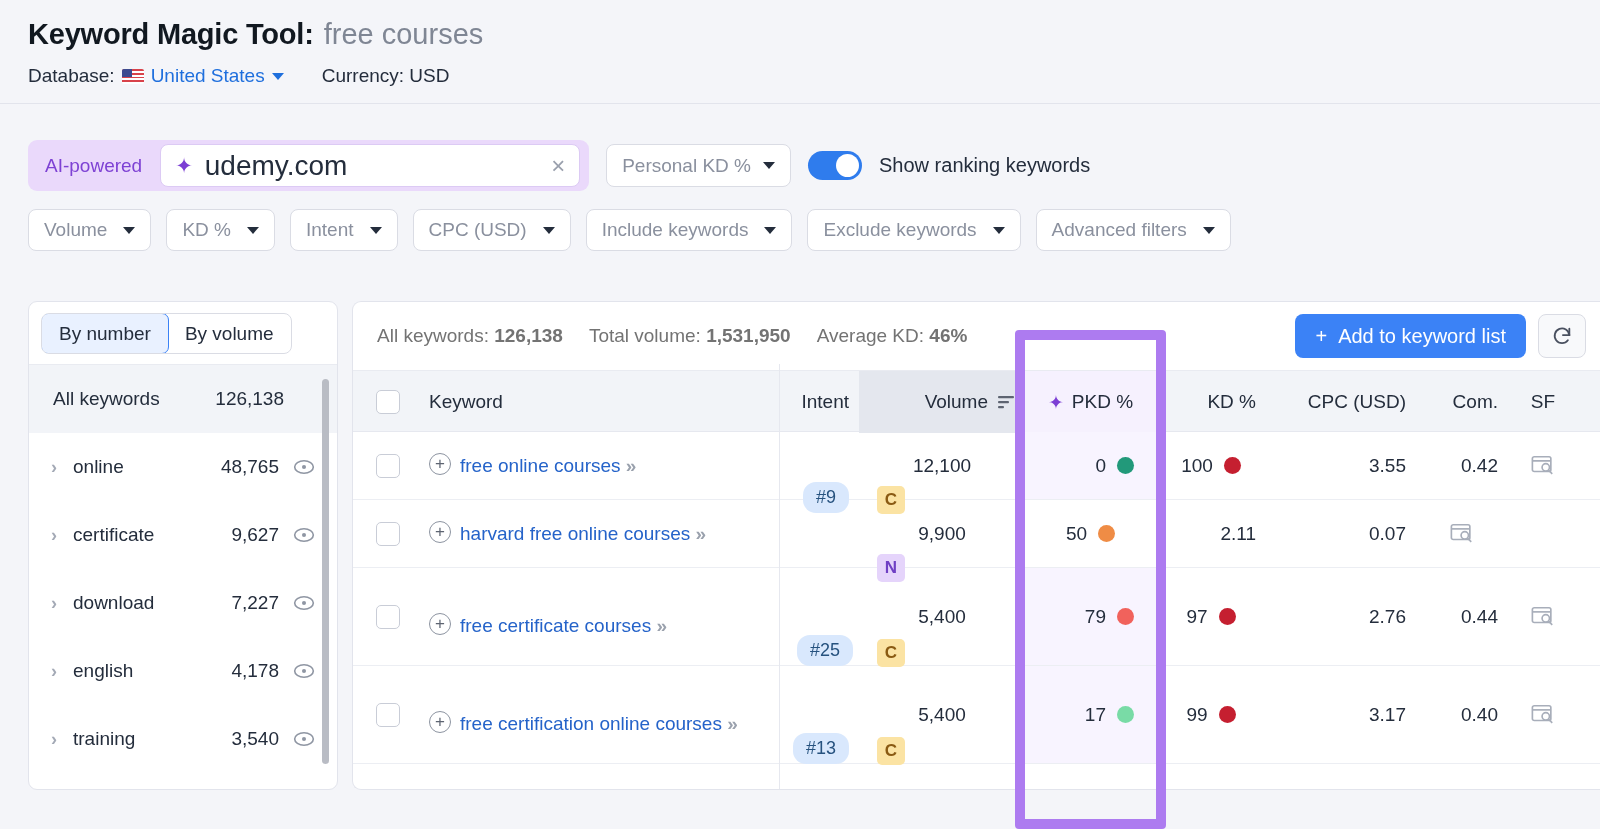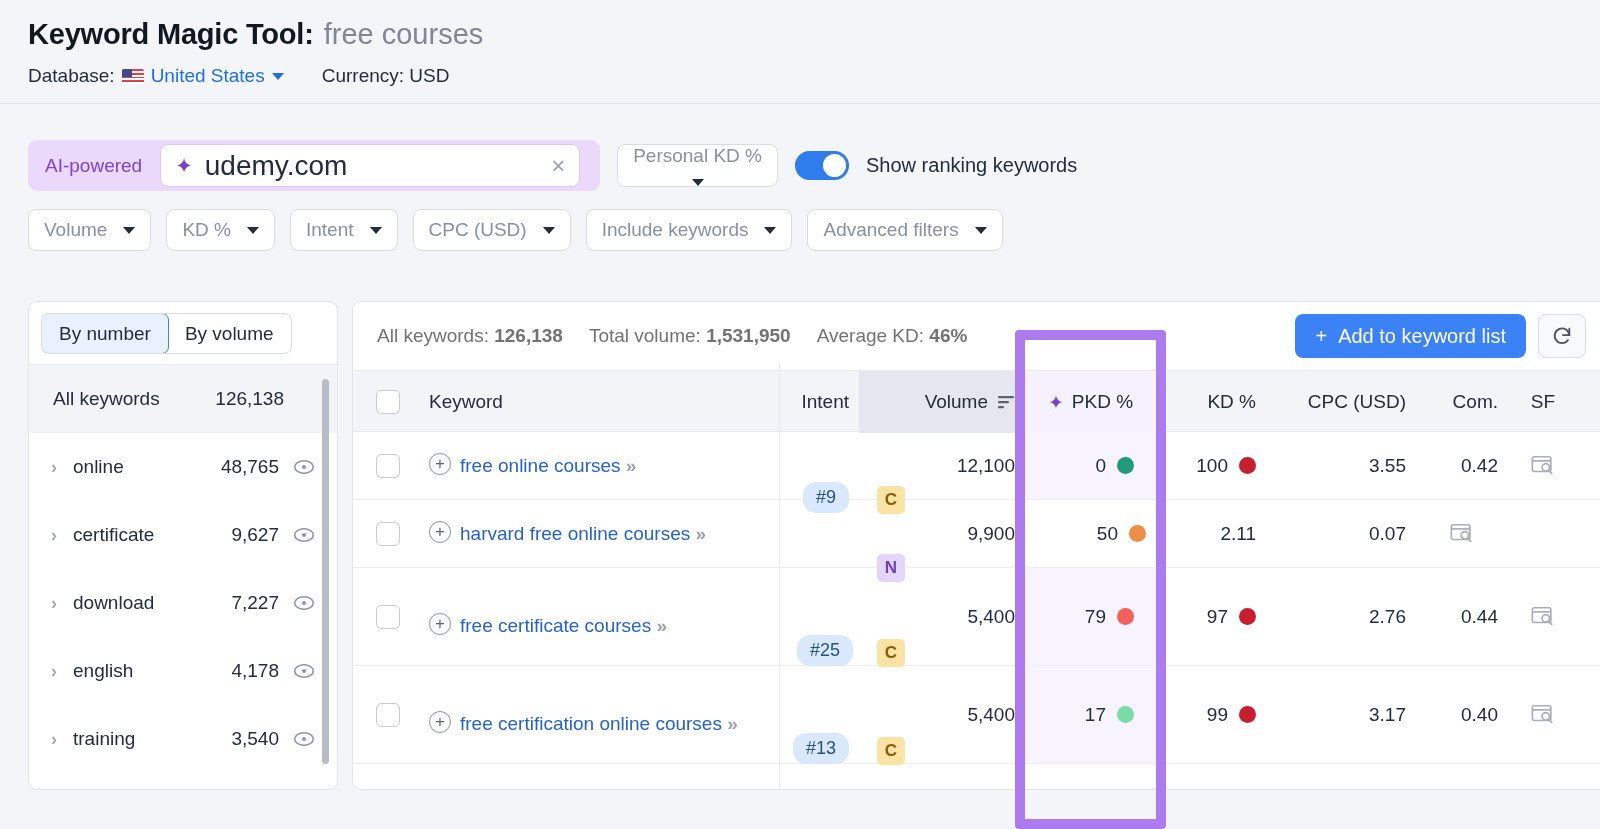--- a/index.html
+++ b/index.html
@@ -52,33 +52,33 @@
     border:1px solid #dadce4; border-radius:7px; background:#fff; font-size:19px; color:#8a909e; cursor:pointer;
   }
   .beta {
     background:#eb6123; color:#fff; font-size:14px; font-weight:bold; border-radius:9px; padding:2px 9px 3px 9px;
   }
   .chev-g { color:#242d3c; }
 
   
   .ai-row { display:flex; align-items:center; gap:17px; margin-top:20px; }
   .ai-wrap {
-    display:flex; align-items:center; background:#ead9fb; border-radius:9px; padding:4px 20px 4px 0; gap:4px;
+    display:flex; align-items:center; background:#ead9fb; border-radius:9px; padding:4px 9px 4px 0; gap:4px;
   }
   .ai-label { font-size:19px; color:#7e42d4; padding:0 14px 0 17px; white-space:nowrap; }
   .ai-input {
     display:flex; align-items:center; gap:12px; background:#fff; border:1px solid #dccaf4;
     border-radius:8px; height:43px; width:420px; padding:0 14px;
   }
   .spark { color:#7c3fd4; font-size:21px; line-height:1; }
   .ai-val { font-size:28px; color:#242d3c; flex:1; }
   .xmark { color:#9aa0ad; font-size:24px; line-height:1; cursor:pointer; }
   .pill-sel {
     display:flex; align-items:center; gap:12px; height:43px; padding:0 15px;
-    border:1px solid #dadce4; border-radius:8px; background:#fff; font-size:19px; color:#8a909e; cursor:pointer;flex-direction:column;
+    border:1px solid #dadce4; border-radius:8px; background:#fff; font-size:19px; color:#8a909e; cursor:pointer;
   }
   .toggle {
     width:54px; height:29px; border-radius:15px; background:#2f7ced; position:relative; cursor:pointer;
   }
   .toggle .knob { position:absolute; top:3px; right:3px; width:23px; height:23px; border-radius:50%; background:#fff; }
   .toggle-label { font-size:20px; color:#242d3c; }
 
   
   .filters-row { display:flex; gap:15px; margin-top:18px; padding-bottom:18px; }
   .filter-pill {
@@ -156,21 +156,21 @@
   .rankpill {
     background:#d9e8fd; color:#26527f; border-radius:13px; padding:5px 13px; font-size:18px; white-space:nowrap;
   }
   .intent {
     width:28px; height:28px; border-radius:5px; display:flex; align-items:center; justify-content:center;
     font-size:17px; font-weight:bold;
   }
   .intent.C { background:#fbe3a3; color:#8a5a12; }
   .intent.N { background:#e5d4fb; color:#6f3fc4; }
   .dot { width:17px; height:17px; border-radius:50%; display:inline-block; }
-  .numdot { display:flex; align-items:center; justify-content:flex-end; gap:11px; padding:0 10px; }
+  .numdot { display:flex; align-items:center; justify-content:center; gap:11px; padding:0 10px; }
   .pkdcol { background:#f8f4ff; height:100%; display:flex; align-items:center; justify-content:flex-end; gap:11px; padding:0 22px 0 10px; }
   .sf { display:flex; justify-content:center; color:#a8aeba; }
 
   .hl-box {
     position:absolute; border:10px solid #ad7bf0; border-radius:4px; pointer-events:none; z-index:5;
   }
   .vline { position:absolute; width:1px; background:#e6e8ef; }
 </style>
 </head>
 <body>
@@ -231,20 +231,24 @@
       </div>
       <div class="filter-pill">
         <span>CPC (USD)</span>
         <span class="chev chev-g"></span>
       </div>
       <div class="filter-pill">
         <span>Include keywords</span>
         <span class="chev chev-g"></span>
       </div>
       <div class="filter-pill">
+        <span>Exclude keywords</span>
+        <span class="chev chev-g"></span>
+      </div>
+      <div class="filter-pill">
         <span>Advanced filters</span>
         <span class="chev chev-g"></span>
       </div>
     </div>
 </div>
 
 <div class="content">
 
   <div class="sidebar">
     <div class="side-seg-wrap">

